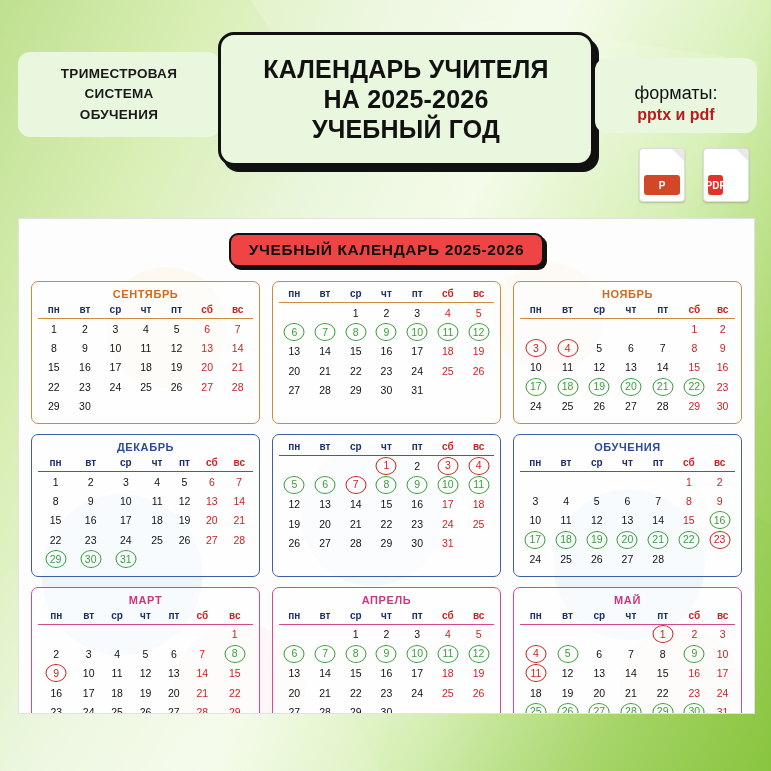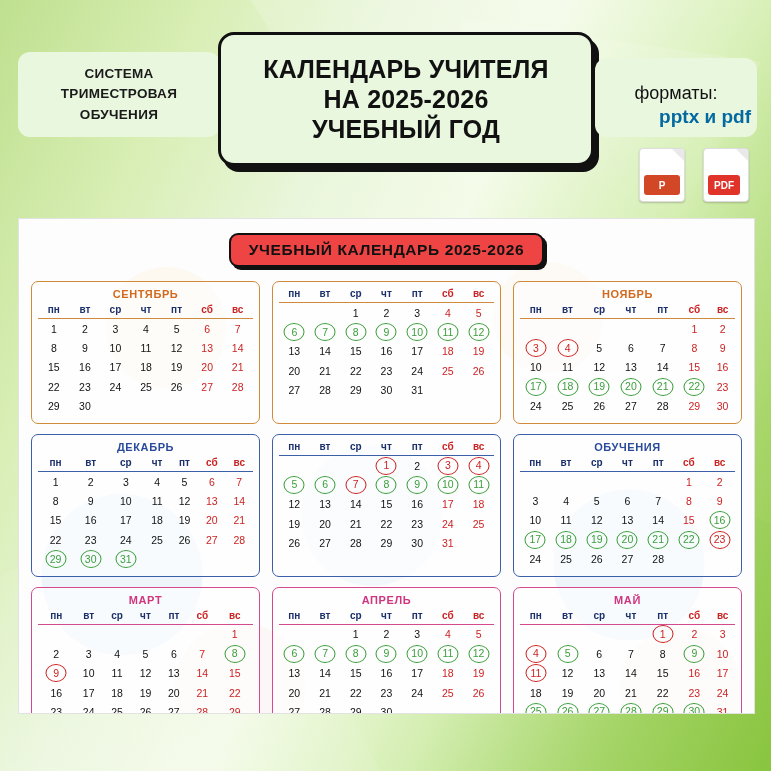--- a/index.html
+++ b/index.html
@@ -41,30 +41,30 @@
   }
   .title-box .t{
     text-align:center;font-weight:bold;font-size:25px;color:#111;
     line-height:1.2;letter-spacing:.2px;
   }
   .badge-right{
     position:absolute;right:14px;top:58px;width:150px;
     background:#eaf7df;border-radius:12px;padding:8px 6px;text-align:center;
   }
   .badge-right .l1{font-size:18px;color:#111;line-height:1.25;margin-top:16px;}
-  .badge-right .l2{font-size:19px;font-weight:bold;color:#0369a1;line-height:1.3;text-align:right;}
+  .badge-right .l2{font-size:16px;font-weight:bold;color:#b91c1c;line-height:1.3;}
   .file-icons{position:absolute;right:22px;top:148px;display:flex;gap:18px;}
   .fi{width:44px;height:52px;border-radius:4px;position:relative;
       background:#fff;border:1px solid #ddd;box-shadow:0 1px 2px rgba(0,0,0,.2);}
   .fi .corner{position:absolute;right:0;top:0;width:12px;height:12px;
       background:#e9e9e9;clip-path:polygon(0 0,100% 100%,100% 0);}
   .fi .tagp{position:absolute;left:4px;bottom:6px;width:36px;height:20px;border-radius:3px;
       background:#d24726;color:#fff;font-size:10px;font-weight:bold;display:flex;
       align-items:center;justify-content:center;}
-  .fi .tagr{position:absolute;left:4px;bottom:6px;width:32px;height:20px;border-radius:3px;
+  .fi .tagr{position:absolute;left:4px;bottom:6px;width:15px;height:20px;border-radius:3px;
       background:#e0342b;color:#fff;font-size:10px;font-weight:bold;display:flex;
       align-items:center;justify-content:center;}
 
   
   .sheet{
     position:absolute;left:18px;top:218px;width:735px;height:494px;
     background:#fdfdfd;border:1px solid #e2e2e2;
     overflow:hidden;
   }
   .sheet-bg{position:absolute;inset:0;opacity:.28;pointer-events:none;
@@ -124,22 +124,22 @@
 </style>
 </head>
 <body>
 
 <div class="bg-shape bg-1"></div>
 <div class="bg-shape bg-4"></div>
 <div class="bg-shape bg-2"></div>
 <div class="bg-shape bg-3"></div>
 
 <div class="badge-left">
+  <div>ТРИМЕСТРОВАЯ</div>
   <div>СИСТЕМА</div>
-  <div>ТРИМЕСТРОВАЯ</div>
   <div>ОБУЧЕНИЯ</div>
 </div>
 
 <div class="title-box">
   <div class="t">
     <div>КАЛЕНДАРЬ УЧИТЕЛЯ</div>
     <div>НА 2025-2026</div>
     <div>УЧЕБНЫЙ ГОД</div>
   </div>
 </div>

